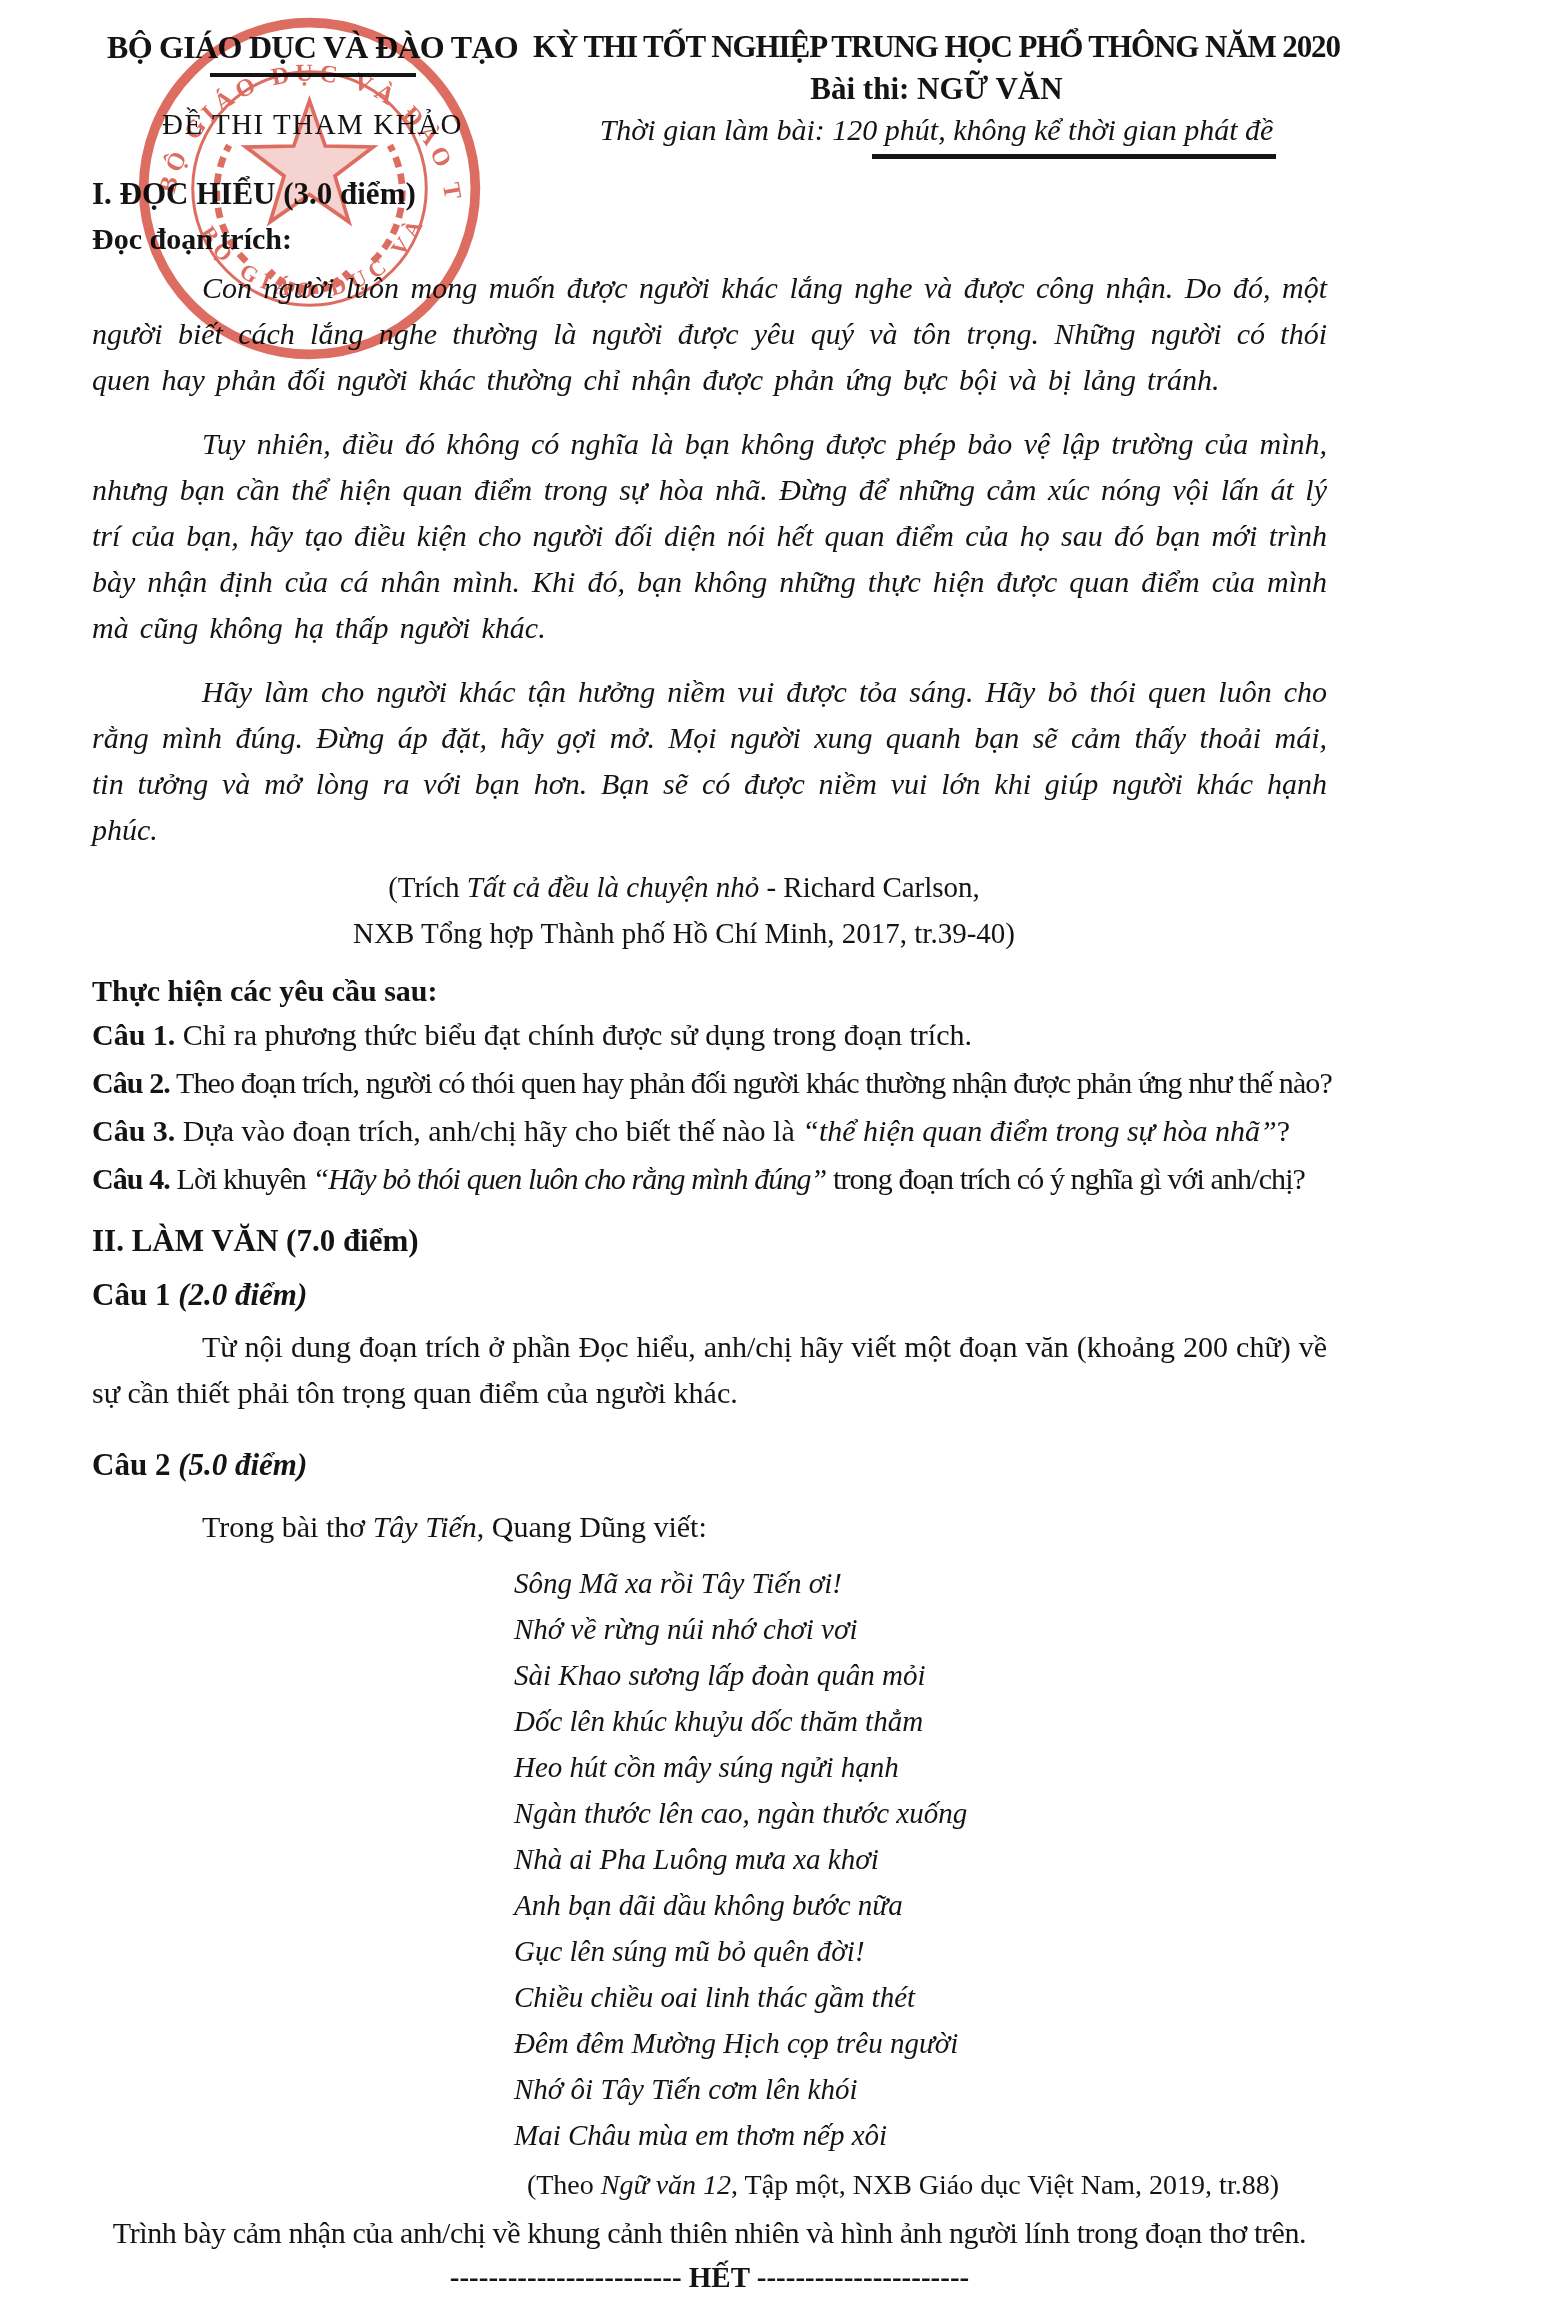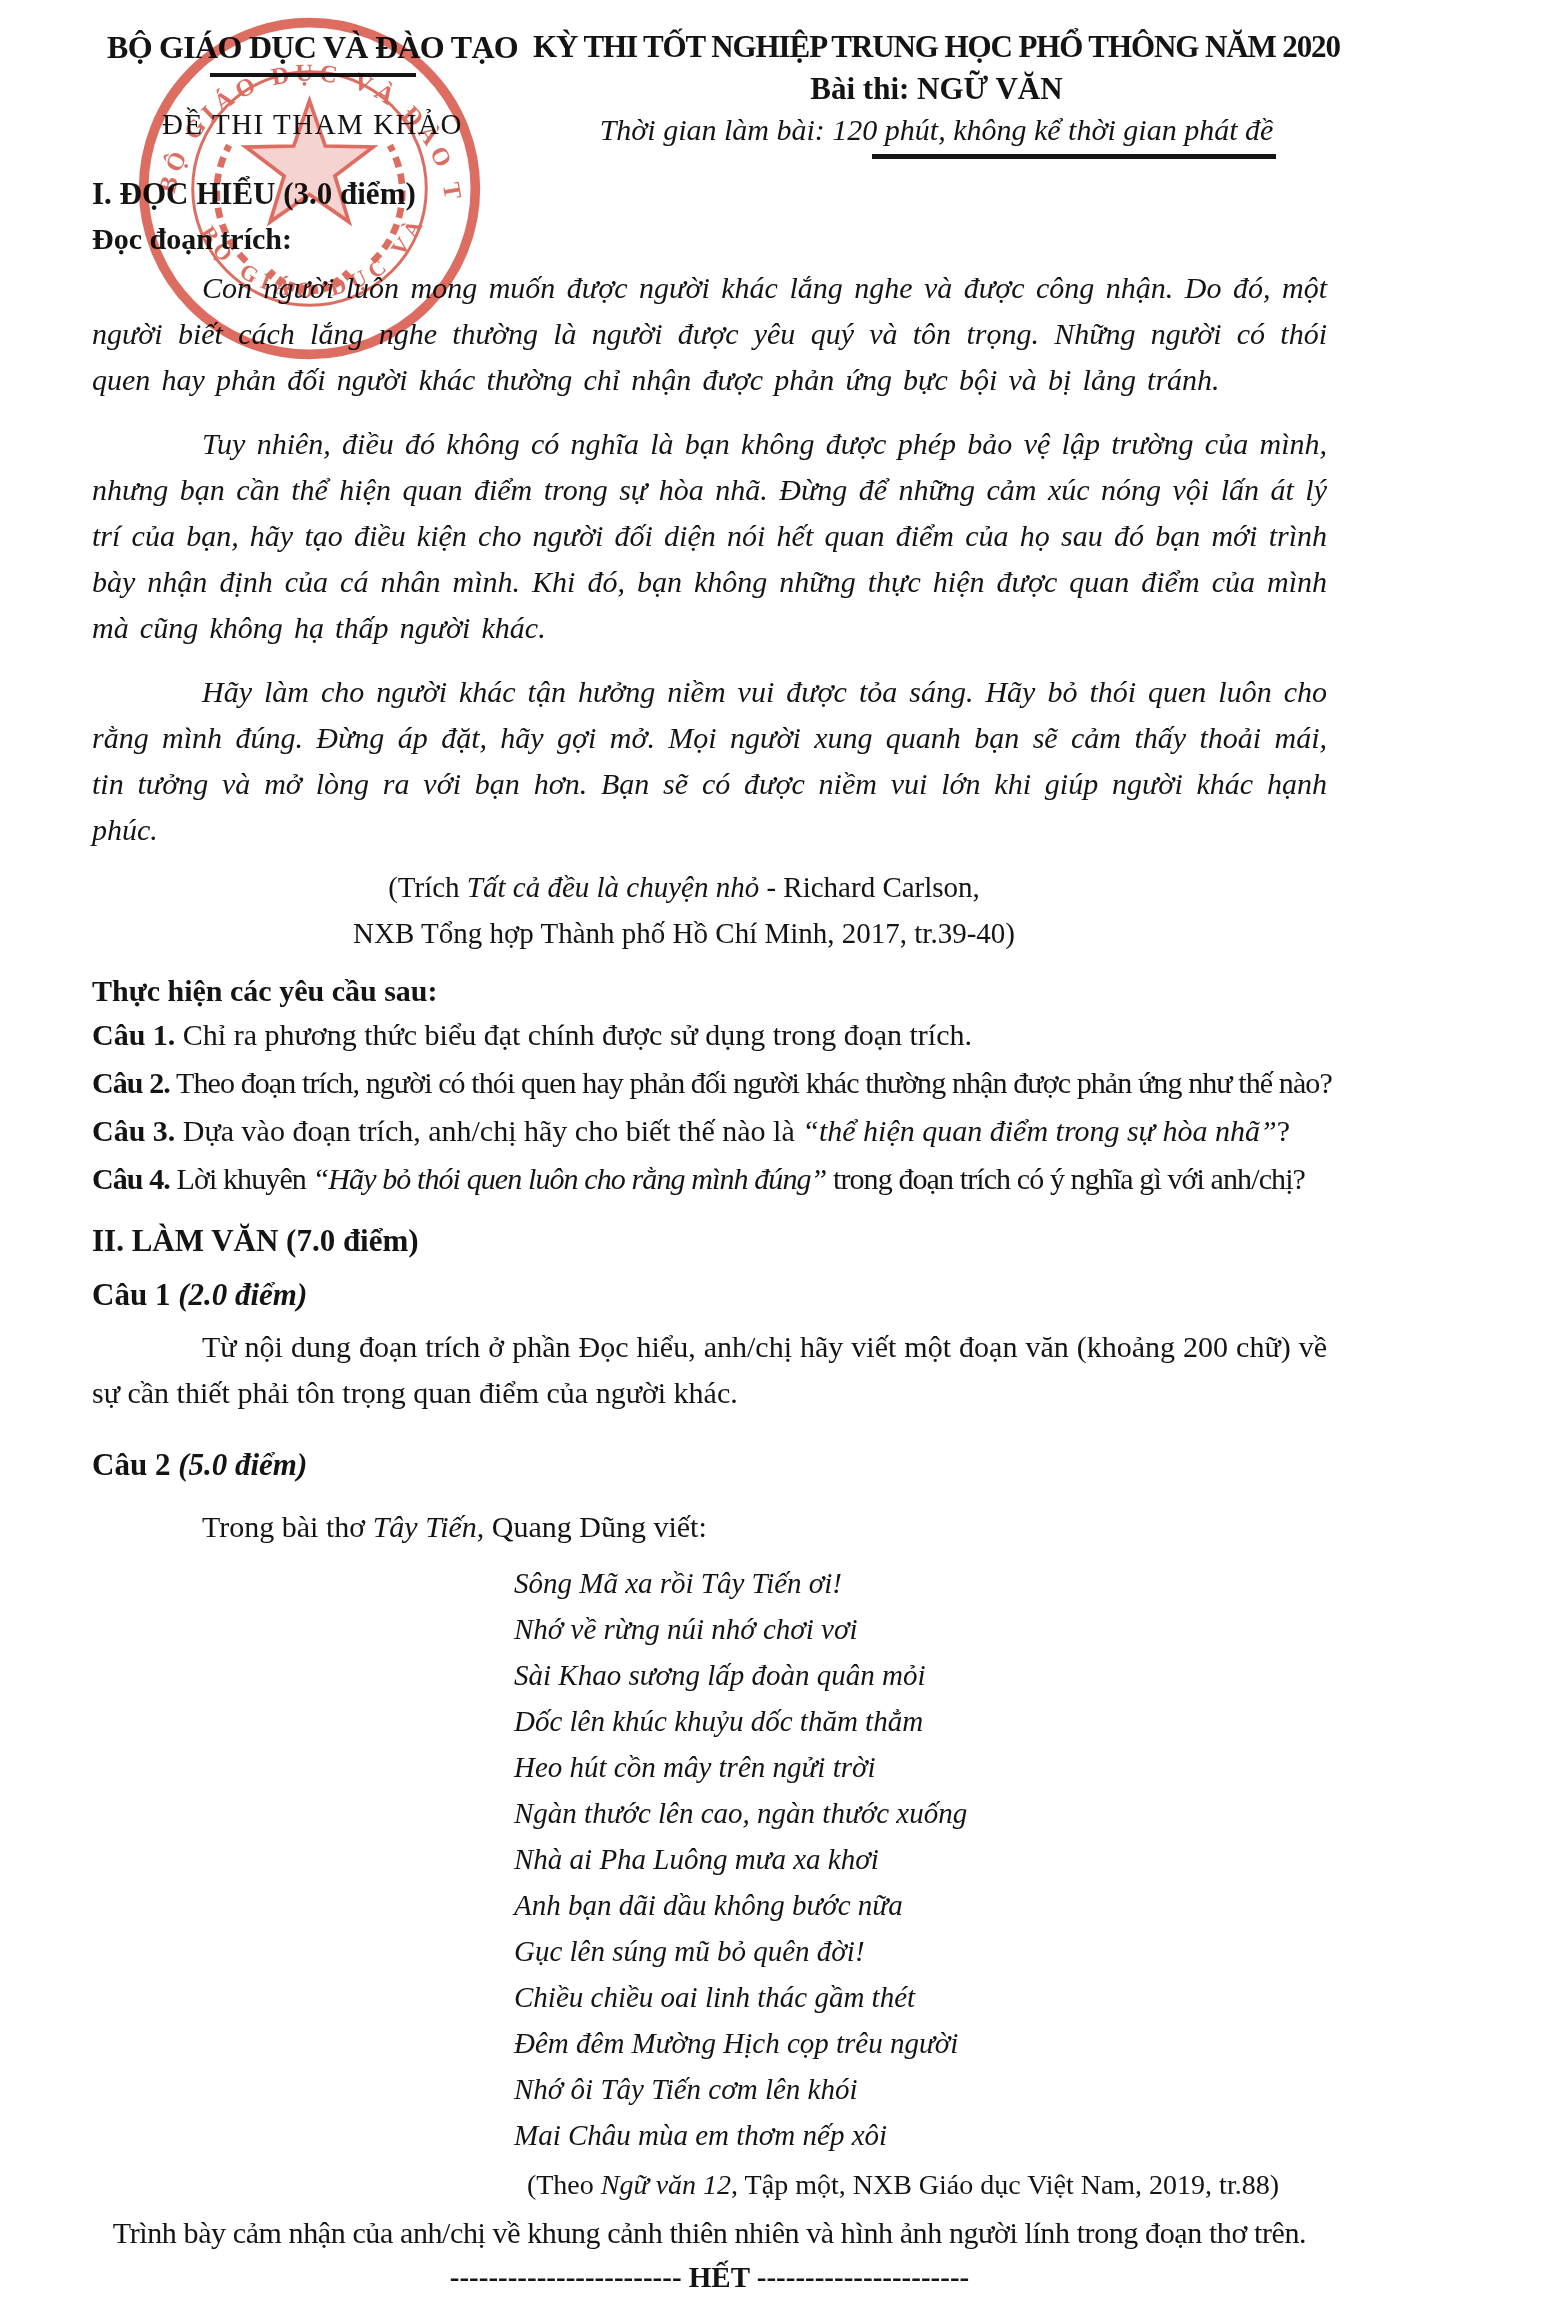--- a/index.html
+++ b/index.html
@@ -114,21 +114,21 @@
     <p class="body-par">Từ nội dung đoạn trích ở phần Đọc hiểu, anh/chị hãy viết một đoạn văn (khoảng 200 chữ) về sự cần thiết phải tôn trọng quan điểm của người khác.</p>
 
     <div class="q-head" style="margin-top:28px;"><span>Câu 2 </span><span class="pts">(5.0 điểm)</span></div>
     <div class="q2-intro"><span>Trong bài thơ </span><em>Tây Tiến</em><span>, Quang Dũng viết:</span></div>
 
     <div class="poem">
       <div>Sông Mã xa rồi Tây Tiến ơi!</div>
       <div>Nhớ về rừng núi nhớ chơi vơi</div>
       <div>Sài Khao sương lấp đoàn quân mỏi</div>
       <div>Dốc lên khúc khuỷu dốc thăm thẳm</div>
-      <div>Heo hút cồn mây trên ngửi trời</div>
+      <div>Heo hút cồn mây súng ngửi hạnh</div>
       <div>Ngàn thước lên cao, ngàn thước xuống</div>
       <div>Nhà ai Pha Luông mưa xa khơi</div>
       <div>Anh bạn dãi dầu không bước nữa</div>
       <div>Gục lên súng mũ bỏ quên đời!</div>
       <div>Chiều chiều oai linh thác gầm thét</div>
       <div>Đêm đêm Mường Hịch cọp trêu người</div>
       <div>Nhớ ôi Tây Tiến cơm lên khói</div>
       <div>Mai Châu mùa em thơm nếp xôi</div>
     </div>
 

